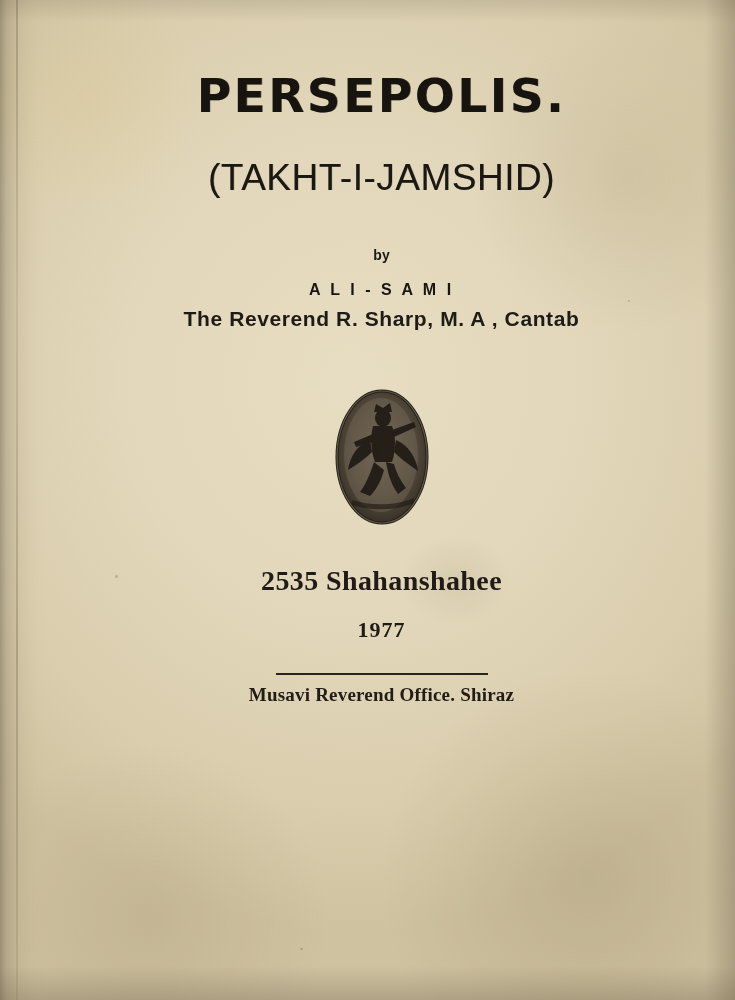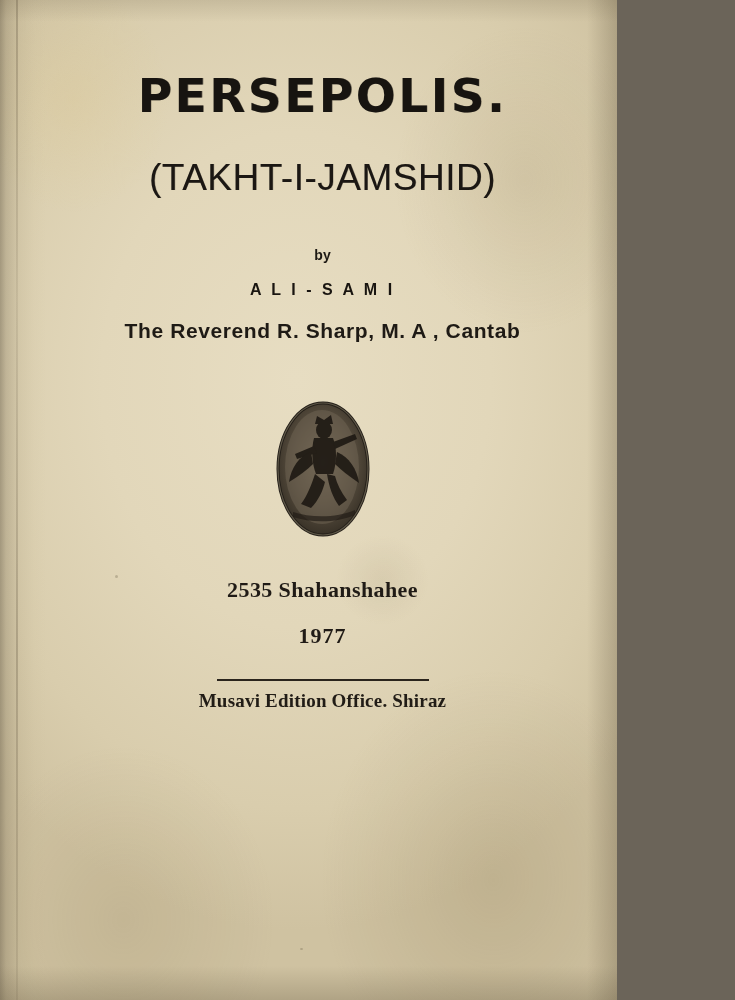--- a/index.html
+++ b/index.html
@@ -10,21 +10,21 @@
   body {
     width: 735px;
     height: 1000px;
     overflow: hidden;
     font-family: "Liberation Sans", sans-serif;
   }
 
   
   #page {
     position: relative;
-    width: 617px;
+    width: 735px;
     height: 1000px;
     background:
       radial-gradient(ellipse 70% 55% at 48% 38%, #e7ddc2 0%, #e2d7ba 45%, #d9cdad 78%, #cfc2a1 100%);
     overflow: hidden;
   }
   
   #page::before {
     content: "";
     position: absolute;
     inset: 0;
@@ -129,21 +129,21 @@
   .translated-by {
     margin-top: 44px;
     font-family: "Liberation Sans", sans-serif;
     font-weight: bold;
     font-size: 20px;
     letter-spacing: 0.4px;
     color: #211c16;
   }
 
   .translator {
-    margin-top: 20px;
+    margin-top: 8px;
     font-family: "Liberation Sans", sans-serif;
     font-weight: bold;
     font-size: 21px;
     letter-spacing: 0.6px;
     color: #1e1a15;
   }
 
   
   .emblem-wrap {
     margin-top: 46px;
@@ -163,21 +163,21 @@
     margin-top: 34px;
     font-family: "Liberation Sans", sans-serif;
     font-weight: bold;
     font-size: 20px;
     color: #201b16;
   }
   .era {
     margin-top: 28px;
     font-family: "Liberation Serif", serif;
     font-weight: bold;
-    font-size: 22px;
+    font-size: 28px;
     letter-spacing: 0.4px;
     color: #201b16;
   }
   .year {
     margin-top: 20px;
     font-family: "Liberation Serif", serif;
     font-weight: bold;
     font-size: 22px;
     letter-spacing: 1px;
     color: #201b16;
@@ -263,21 +263,21 @@
       </div>
     </div>
 
 
     <div class="era">2535 Shahanshahee</div>
 
     <div class="year">1977</div>
 
     <div class="rule"></div>
 
-    <div class="printer">Musavi Edition Office. Shiraz</div>
+    <div class="printer">Musavi Reverend Office. Shiraz</div>
   </div>
 
   <div class="gutter"></div>
   <div class="gutter-crease"></div>
   <div class="edge-right"></div>
   <div class="edge-bottom"></div>
   <div class="edge-top"></div>
   <div class="speck" style="left:115px; top:575px; width:3px; height:3px;"></div>
   <div class="speck" style="left:628px; top:300px; width:2px; height:2px;"></div>
   <div class="speck" style="left:300px; top:948px; width:3px; height:2px;"></div>

